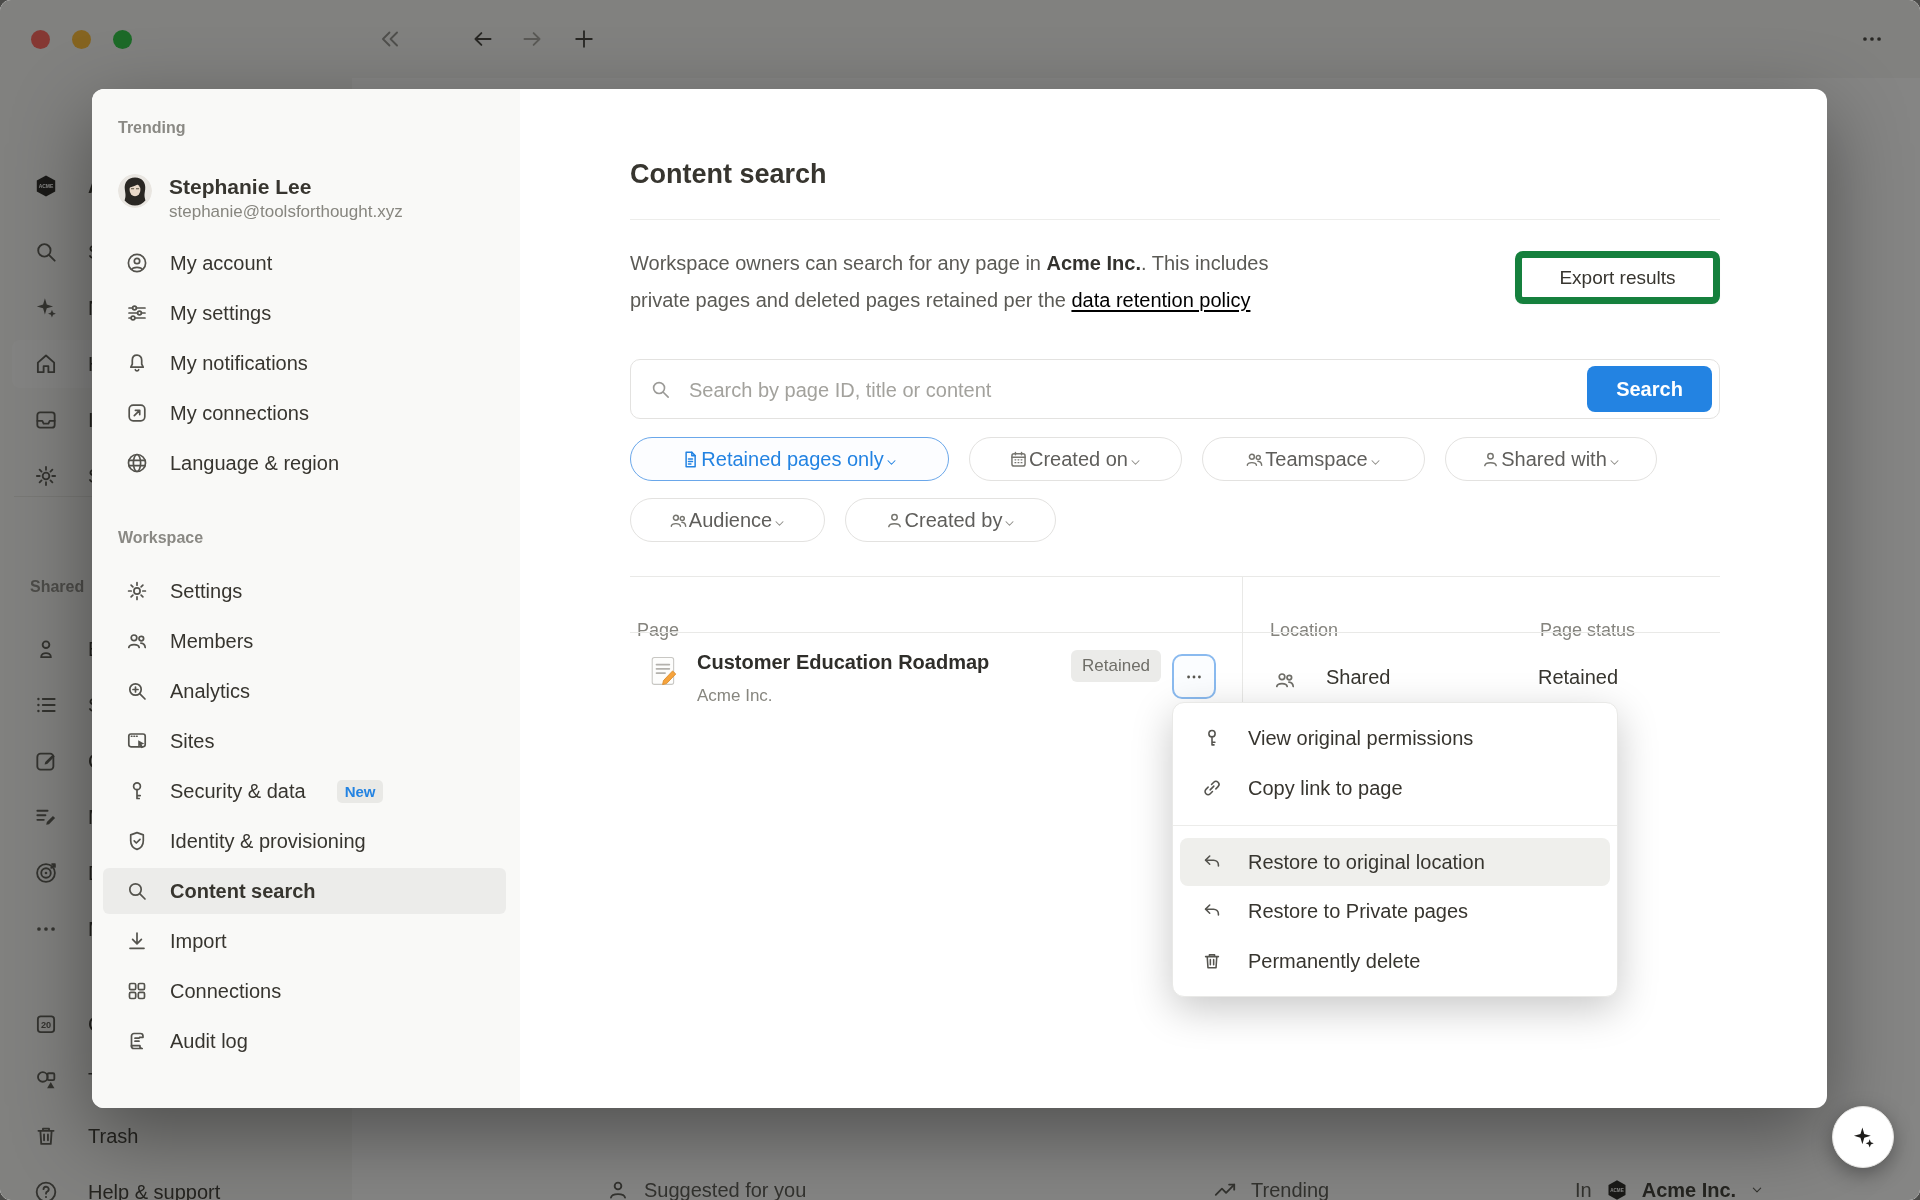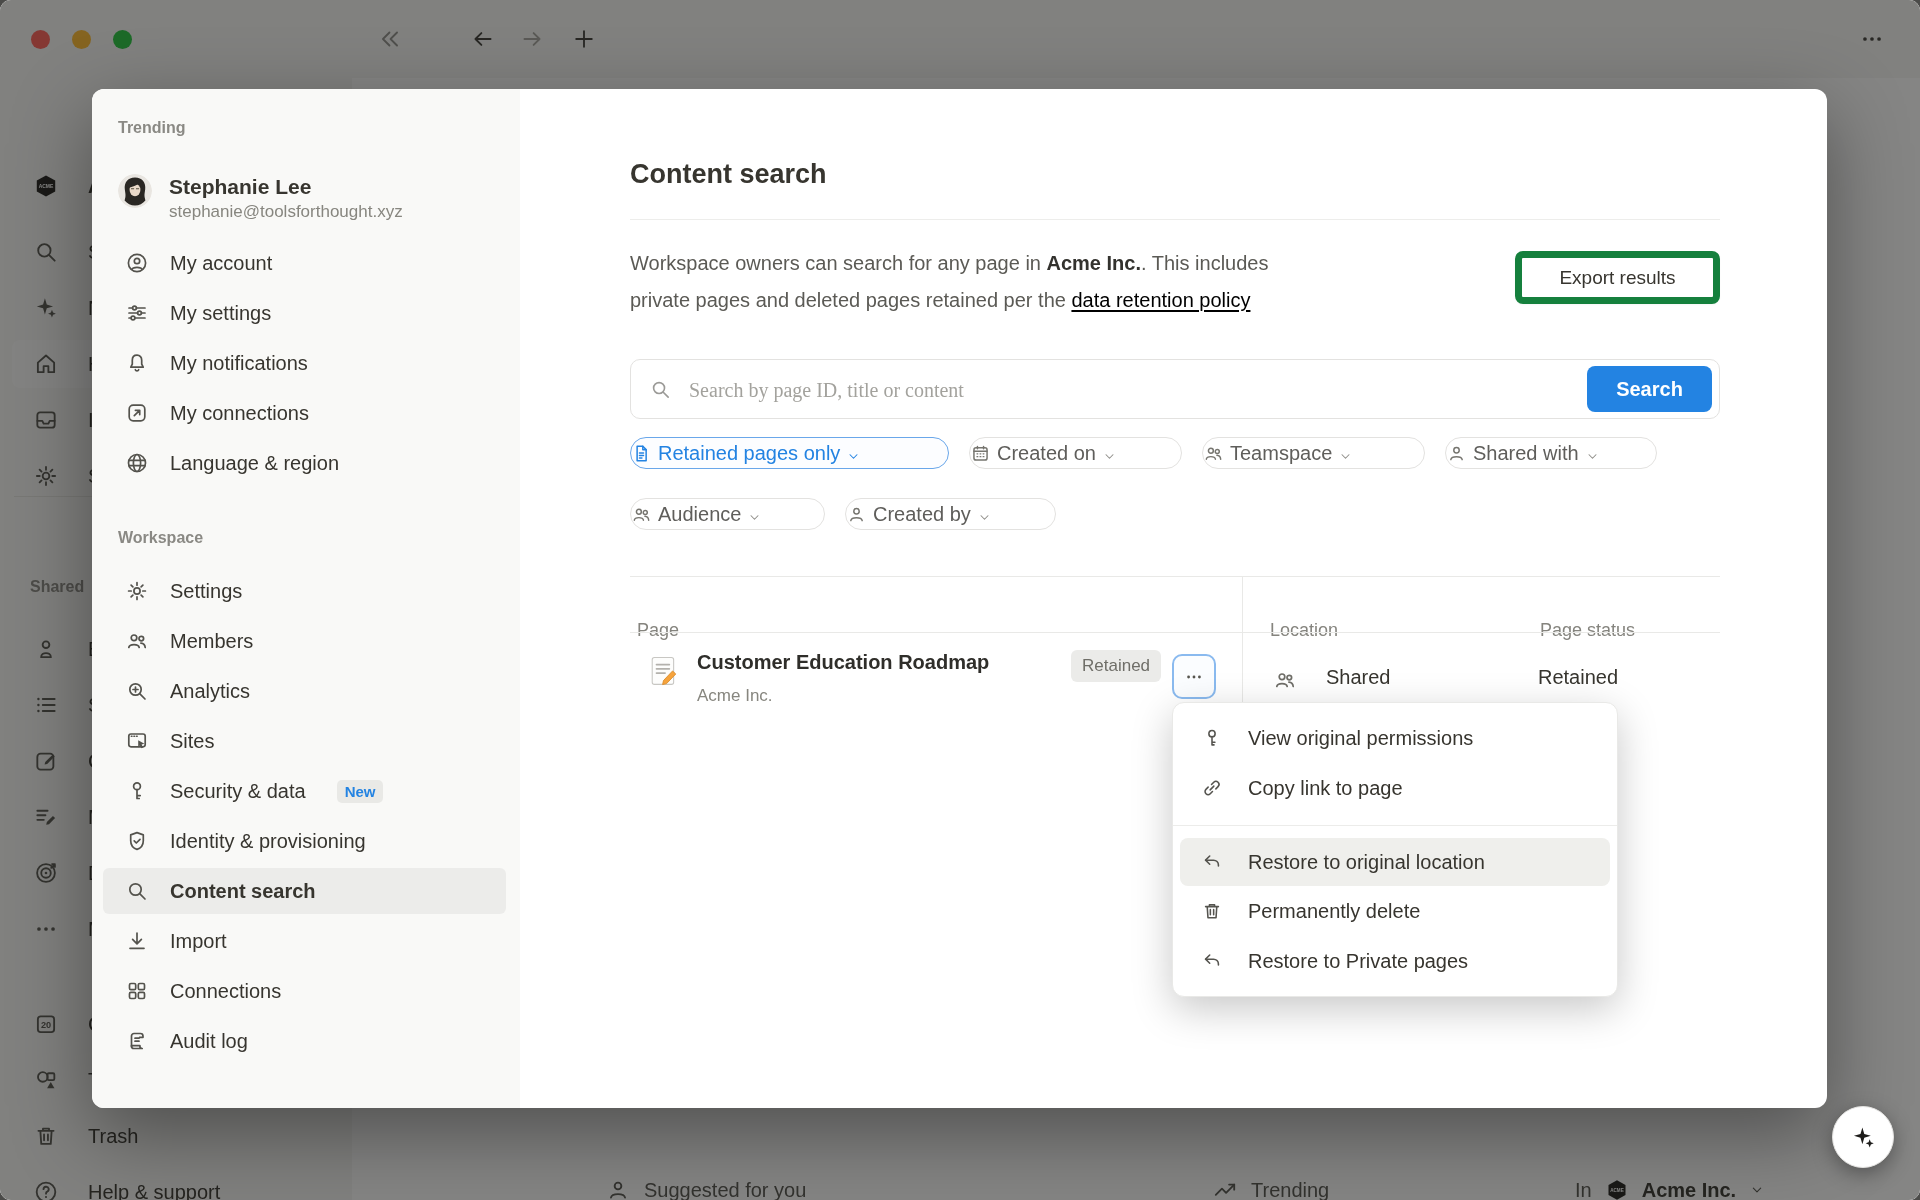--- a/index.html
+++ b/index.html
@@ -52,27 +52,27 @@
   .mc-div{position:absolute;left:538px;width:1090px;height:1px;background:#ededeb}
   .mc-desc{position:absolute;left:538px;top:156px;width:850px;font-size:20px;line-height:37px;color:#5b5a55}
   .mc-desc b{color:#33322e;font-weight:700}
   .mc-desc a{color:#000000;text-decoration:underline;text-underline-offset:3px;cursor:pointer}
   .mc-export{position:absolute;left:1423px;top:162px;width:205px;height:53px;background:#fff;border:7px solid #15803d;
              border-radius:8px;font-size:19px;color:#37352f;font-weight:500;display:flex;align-items:center;justify-content:center;
              box-shadow:0 1px 2px rgba(0,0,0,0.04);cursor:pointer;font-family:inherit}
   .mc-search{position:absolute;left:538px;top:270px;width:1090px;height:60px;border:1px solid #e3e2e0;border-radius:10px;background:#fff;box-sizing:border-box}
   .mc-search .ic{position:absolute;left:18px;top:18px;width:23px;height:23px;color:#9b9a97}
   .mc-search input{position:absolute;left:56px;top:1px;height:56px;width:880px;border:none;outline:none;font-size:20px;
-                   font-family:Liberation Serif, serif;color:#37352f;background:transparent}
+                   font-family:Liberation Sans, sans-serif;color:#37352f;background:transparent}
   .mc-search input::placeholder{color:#a3a29d}
   .mc-searchbtn{position:absolute;right:7px;top:6px;width:125px;height:46px;background:#2383e2;border:none;border-radius:8px;
                 color:#fff;font-size:20px;font-weight:600;font-family:inherit;cursor:pointer}
   .chips{position:absolute;left:538px;display:flex;gap:20px}
-  .chip{height:32px;border:1px solid #e3e2e0;border-radius:22px;background:#fff;display:flex;align-items:center;
-        gap:6px;font-size:20px;color:#5f5e5b;box-sizing:border-box;cursor:pointer}
+  .chip{height:44px;border:1px solid #e3e2e0;border-radius:22px;background:#fff;display:flex;align-items:center;justify-content:center;
+        gap:0;font-size:20px;color:#5f5e5b;box-sizing:border-box;cursor:pointer}
   .chip .ic{width:21px;height:21px;color:#76756f}
   .chip .icv{width:15px;height:15px;color:#8f8e89}
   .chip.active{border:1.5px solid #6aa7ea;color:#2383e2;background:#fcfdff}
   .chip.active .ic,.chip.active .icv{color:#2383e2}
   .chips1{top:348px}.chips2{top:409px}
   .chips1 .chip:nth-of-type(1){width:319px}
   .chips1 .chip:nth-of-type(2){width:213px}
   .chips1 .chip:nth-of-type(3){width:223px}
   .chips1 .chip:nth-of-type(4){width:212px}
   .chips2 .chip:nth-of-type(1){width:195px}
@@ -693,34 +693,34 @@
                 <svg viewBox="0 0 24 24" fill="none" stroke="currentColor" stroke-width="1.7" stroke-linecap="round" stroke-linejoin="round">
                   <path d="M9.5 5.5 5 10 9.5 14.5"></path>
                   <path d="M5 10 H13.8 A5.2 5.2 0 0 1 19 15.2 V16.4"></path>
                 </svg>
               </span>
               <span>Restore to original location</span>
             </div>
             <div class="mitem">
               <span class="ic">
                 <svg viewBox="0 0 24 24" fill="none" stroke="currentColor" stroke-width="1.7" stroke-linecap="round" stroke-linejoin="round">
+                  <path d="M9.5 5.5 5 10 9.5 14.5"></path>
+                  <path d="M5 10 H13.8 A5.2 5.2 0 0 1 19 15.2 V16.4"></path>
+                </svg>
+              </span>
+              <span>Restore to Private pages</span>
+            </div>
+            <div class="mitem">
+              <span class="ic">
+                <svg viewBox="0 0 24 24" fill="none" stroke="currentColor" stroke-width="1.7" stroke-linecap="round" stroke-linejoin="round">
                   <path d="M5 7.2 H19 M9.2 7 V5.2 H14.8 V7 M6.8 7.4 7.6 19.3 H16.4 L17.2 7.4"></path>
                   <path d="M10.2 10.5 V16 M13.8 10.5 V16"></path>
                 </svg>
               </span>
               <span>Permanently delete</span>
-            </div>
-            <div class="mitem">
-              <span class="ic">
-                <svg viewBox="0 0 24 24" fill="none" stroke="currentColor" stroke-width="1.7" stroke-linecap="round" stroke-linejoin="round">
-                  <path d="M9.5 5.5 5 10 9.5 14.5"></path>
-                  <path d="M5 10 H13.8 A5.2 5.2 0 0 1 19 15.2 V16.4"></path>
-                </svg>
-              </span>
-              <span>Restore to Private pages</span>
             </div>
         </div>
       </div>
     </div>
   </div>
 
   <div class="ai-btn">
     <span class="ic">
         <svg viewBox="0 0 24 24" fill="none" stroke="currentColor" stroke-width="1.7" stroke-linecap="round" stroke-linejoin="round">
           <path fill="currentColor" stroke="none" d="M11 3 12.7 8.8 18.5 10.5 12.7 12.2 11 18 9.3 12.2 3.5 10.5 9.3 8.8 Z"></path>

